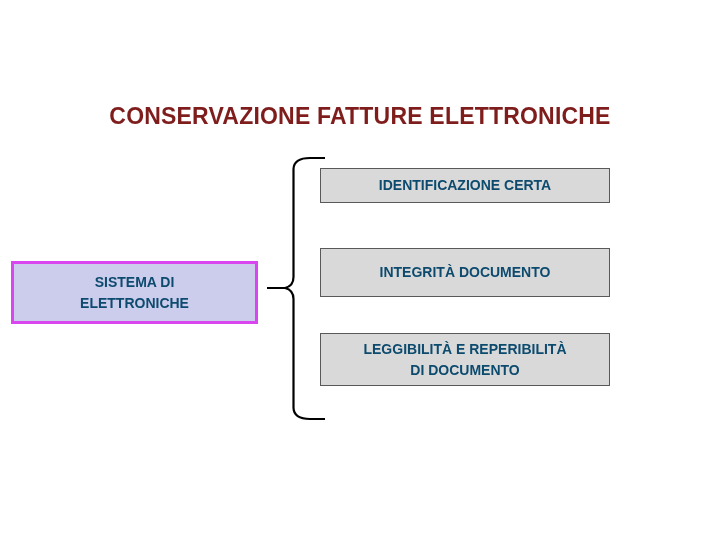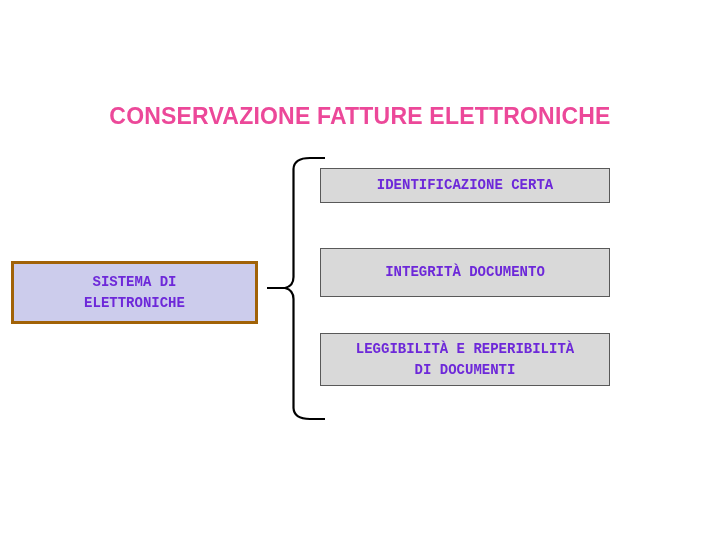--- a/index.html
+++ b/index.html
@@ -20,42 +20,41 @@
     background: #ffffff;
   }
   #title {
     position: absolute;
     left: 0;
     top: 103px;
     width: 720px;
     text-align: center;
     font-size: 23px;
     font-weight: bold;
-    color: #ec4899;
+    color: #7f1d1d;
     letter-spacing: 0.2px;
     white-space: nowrap;
   }
   .node {
     position: absolute;
     box-sizing: border-box;
     display: flex;
     align-items: center;
     justify-content: center;
     text-align: center;
-    color: #6d28d9;
+    color: #0c4a6e;
     font-weight: bold;
-    font-family: Liberation Mono, monospace;
   }
   #source-node {
     left: 11px;
     top: 261px;
     width: 247px;
     height: 63px;
     background: #ccccec;
-    border: 3px solid #a16207;
+    border: 3px solid #d946ef;
     font-size: 14px;
     line-height: 1.45;
   }
   .req-node {
     left: 320px;
     width: 290px;
     background: #d9d9d9;
     border: 1.5px solid #595959;
     font-size: 14px;
     line-height: 1.45;
@@ -98,17 +97,17 @@
 
   <div class="node req-node" id="req-node-1">
     <span>
       <span class="node-text">INTEGRITÀ DOCUMENTO</span>
     </span>
   </div>
 
   <div class="node req-node" id="req-node-2">
     <span>
       <span class="node-text">LEGGIBILITÀ E REPERIBILITÀ</span>
-      <span class="node-text">DI DOCUMENTI</span>
+      <span class="node-text">DI DOCUMENTO</span>
     </span>
   </div>
 
 </div>
 
 </body></html>

